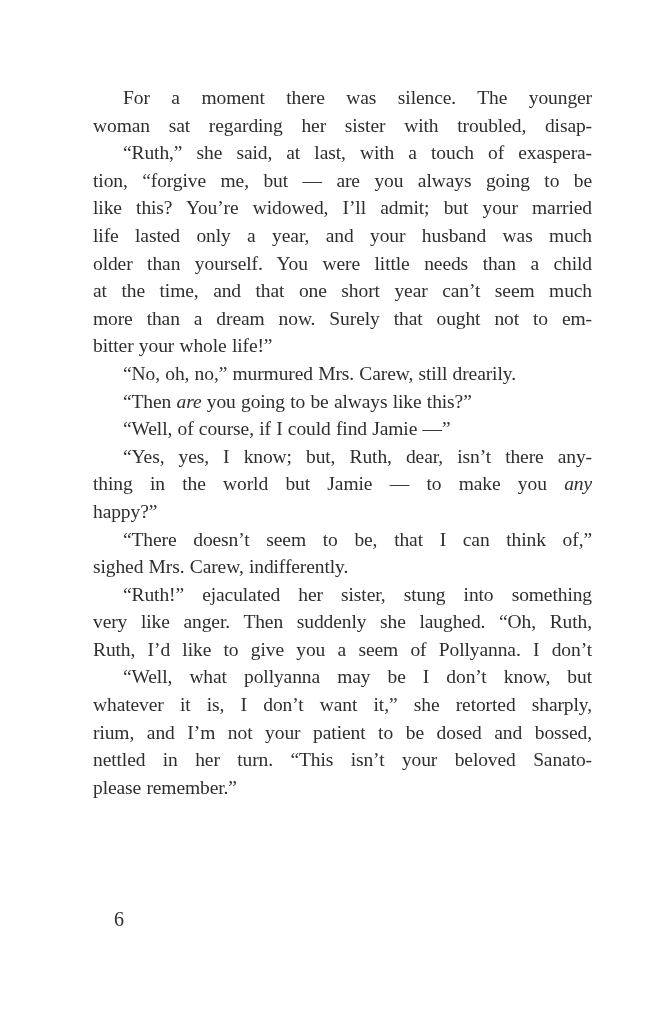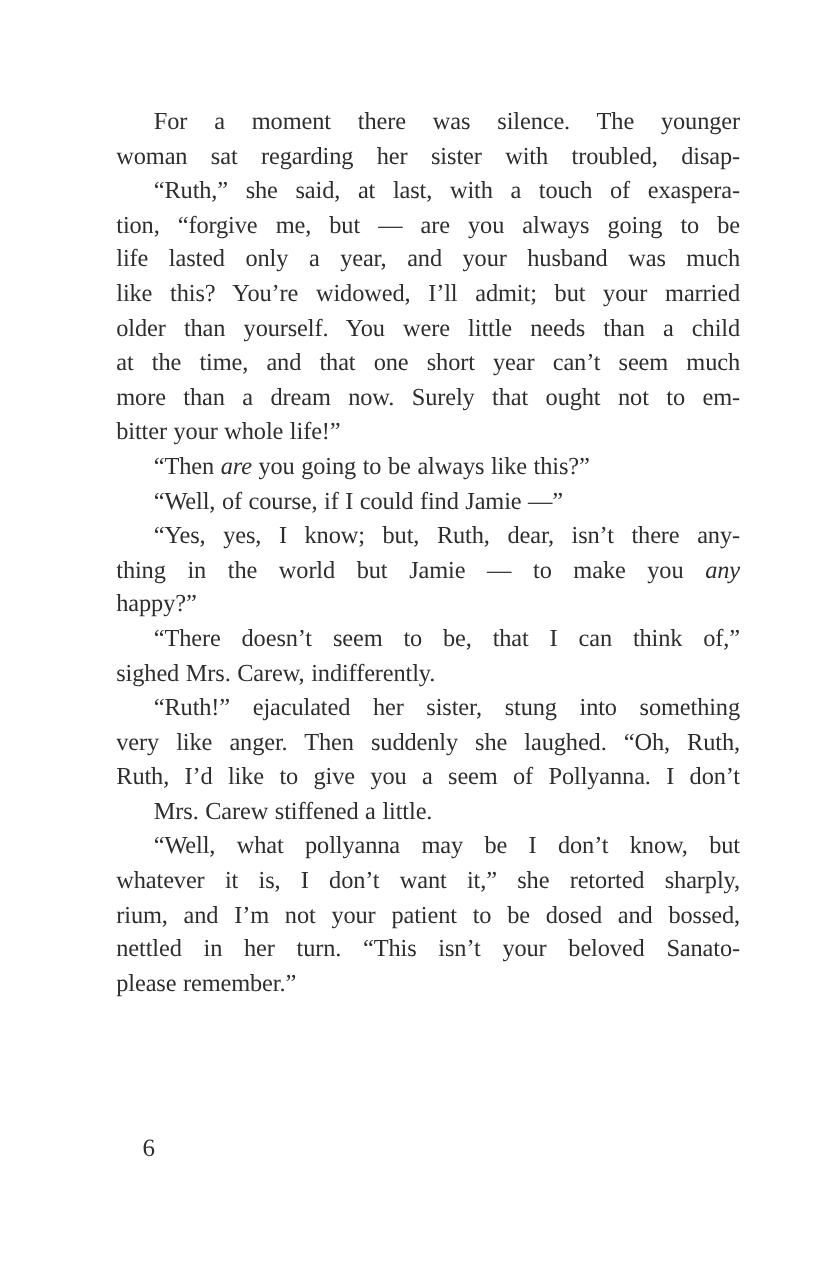--- a/index.html
+++ b/index.html
@@ -57,37 +57,37 @@
 </style>
 </head>
 <body>
 
 <div class="page">
   <div class="text-block">
     <div class="line j indent">For a moment there was silence. The younger</div>
     <div class="line j">woman sat regarding her sister with troubled, disap-</div>
     <div class="line j indent">“Ruth,” she said, at last, with a touch of exaspera-</div>
     <div class="line j">tion, “forgive me, but — are you always going to be</div>
+    <div class="line j">like this? You’re widowed, I’ll admit; but your married</div>
     <div class="line j">life lasted only a year, and your husband was much</div>
-    <div class="line j">like this? You’re widowed, I’ll admit; but your married</div>
     <div class="line j">older than yourself. You were little needs than a child</div>
     <div class="line j">at the time, and that one short year can’t seem much</div>
     <div class="line j">more than a dream now. Surely that ought not to em-</div>
     <div class="line">bitter your whole life!”</div>
+    <div class="line indent">“No, oh, no,” murmured Mrs. Carew, still drearily.</div>
     <div class="line indent">“Then <i>are</i> you going to be always like this?”</div>
     <div class="line indent">“Well, of course, if I could find Jamie —”</div>
     <div class="line j indent">“Yes, yes, I know; but, Ruth, dear, isn’t there any-</div>
     <div class="line j">thing in the world but Jamie — to make you <i>any</i></div>
     <div class="line">happy?”</div>
     <div class="line j indent">“There doesn’t seem to be, that I can think of,”</div>
     <div class="line">sighed Mrs. Carew, indifferently.</div>
     <div class="line j indent">“Ruth!” ejaculated her sister, stung into something</div>
     <div class="line j">very like anger. Then suddenly she laughed. “Oh, Ruth,</div>
     <div class="line j">Ruth, I’d like to give you a seem of Pollyanna. I don’t</div>
-    <div class="line indent">Mrs. Carew stiffened a little.</div>
     <div class="line j indent">“Well, what pollyanna may be I don’t know, but</div>
     <div class="line j">whatever it is, I don’t want it,” she retorted sharply,</div>
     <div class="line j">rium, and I’m not your patient to be dosed and bossed,</div>
     <div class="line j">nettled in her turn. “This isn’t your beloved Sanato-</div>
     <div class="line">please remember.”</div>
   </div>
   <div class="page-number">6</div>
 </div>
 
 </body></html>

